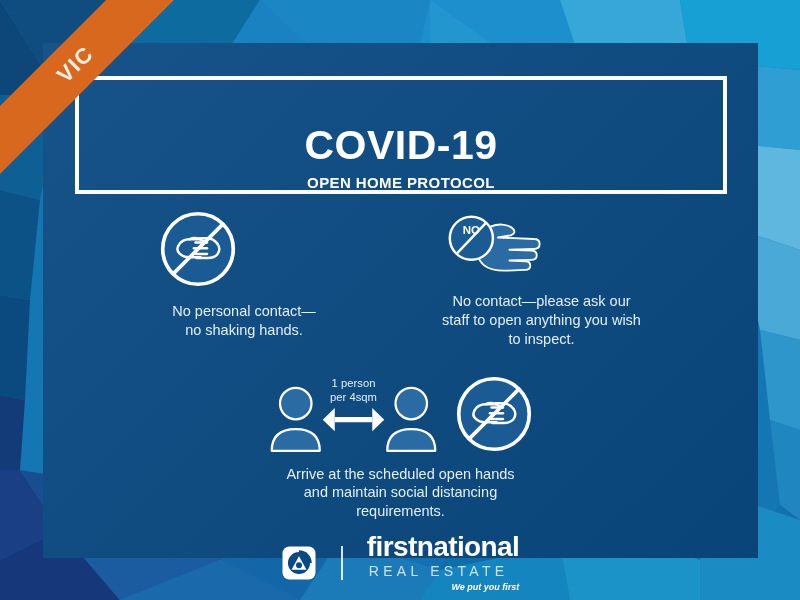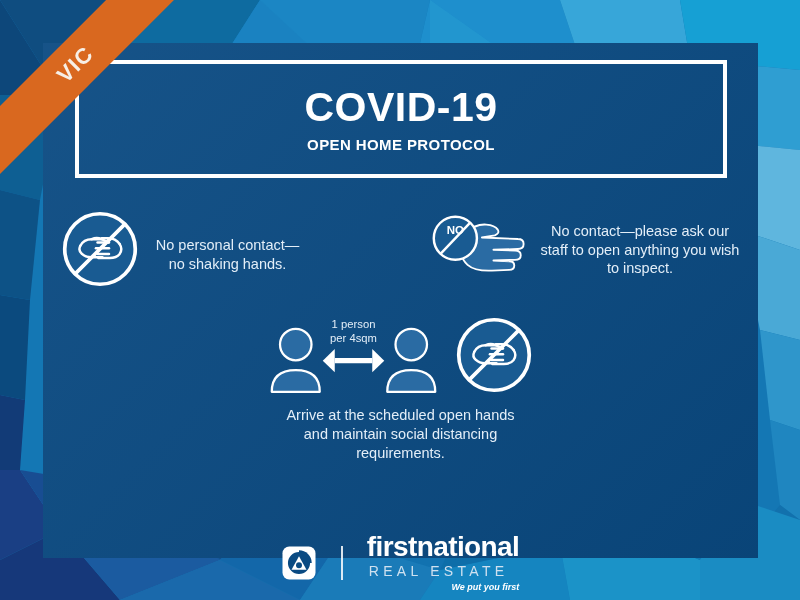--- a/index.html
+++ b/index.html
@@ -34,40 +34,40 @@
     background:#0a4a82;z-index:3;
   }
   #panel::after{
     content:"";position:absolute;inset:0;
     background:linear-gradient(135deg,rgba(255,255,255,.05) 0%,rgba(0,0,0,.08) 100%);
     pointer-events:none;
   }
 
   
   #title-frame{
-    position:absolute;left:75px;top:60px;width:652px;height:118px;
+    position:absolute;left:75px;top:76px;width:652px;height:118px;
     border:4px solid #ffffff;z-index:4;
-    display:flex;flex-direction:column;align-items:center;justify-content:center;
+    display:flex;flex-direction:column;align-items:center;justify-content:flex-end;
     box-sizing:border-box;
   }
   #covid-title{
     color:#ffffff;font-size:41px;font-weight:bold;letter-spacing:.5px;
     line-height:1;margin:0 0 9px 0;
   }
   #covid-sub{
     color:#ffffff;font-size:15px;font-weight:bold;letter-spacing:.4px;
     line-height:1;margin:0;
   }
 
   
   .content{position:absolute;left:43px;top:200px;width:715px;z-index:5;}
 
   .row{display:flex;justify-content:center;}
   .row1{gap:120px;align-items:flex-start;padding-top:8px;}
-  .block{display:flex;flex-direction:row;align-items:center;}
+  .block{display:flex;flex-direction:column;align-items:flex-start;}
   .icon-box{display:flex;align-items:center;justify-content:center;}
   .cap{
     color:#e3eef8;text-align:center;line-height:1.30;
     font-size:14.5px;margin-top:12px;
   }
   .cap-b{max-width:150px;margin-left:12px;}
   .cap-c{max-width:205px;}
   .cap-wide{max-width:250px;margin-top:10px;}
 
   .row2{margin-top:24px;flex-direction:column;align-items:center;}

